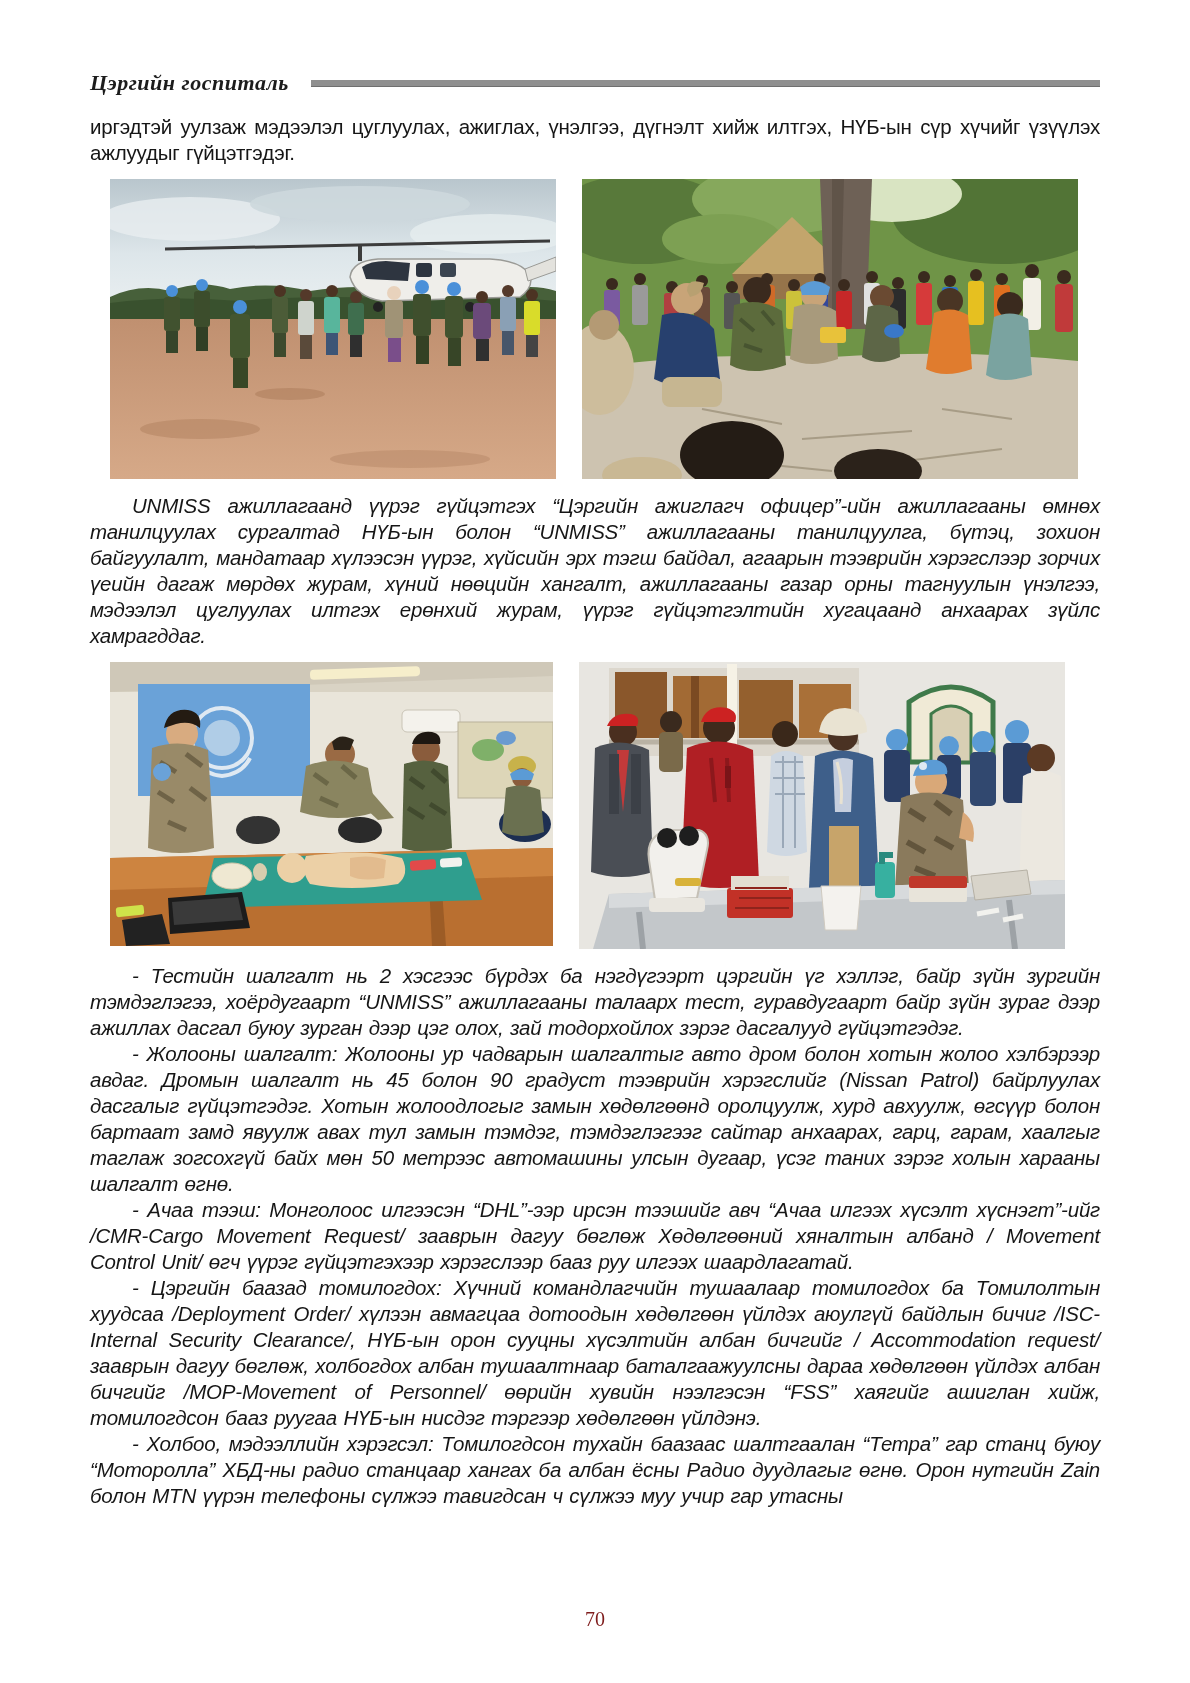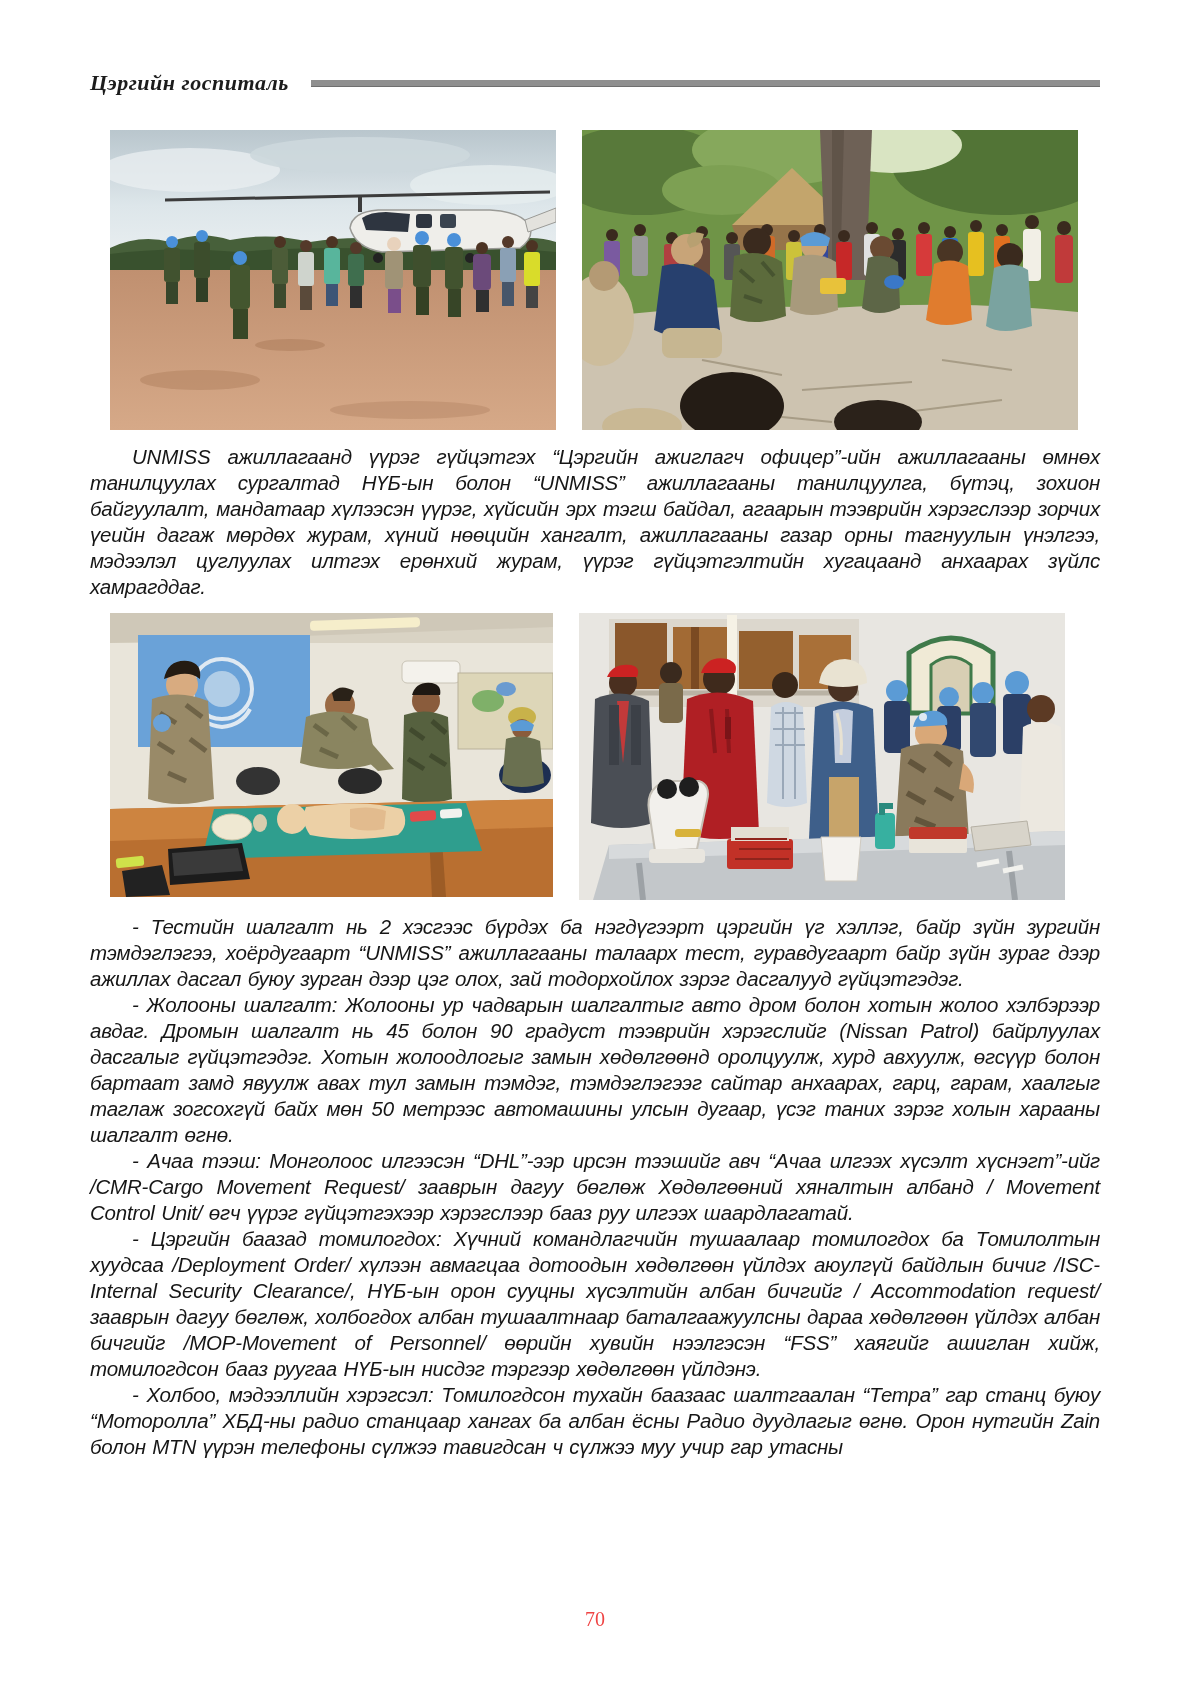--- a/index.html
+++ b/index.html
@@ -15,21 +15,21 @@
     background: #ffffff;
     box-sizing: border-box;
     padding: 70px 90px 0 90px;
     font-family: "Liberation Sans", sans-serif;
     color: #161616;
     overflow: hidden;
   }
   .page-header {
     display: flex;
     align-items: center;
-    margin-bottom: 34px;
+    margin-bottom: 18px;
   }
   .page-header-title {
     font-family: "Liberation Serif", serif;
     font-weight: bold;
     font-style: italic;
     font-size: 22px;
     letter-spacing: 0.5px;
     color: #1c1c1c;
     white-space: nowrap;
   }
@@ -61,33 +61,34 @@
   }
   .photo svg { display: block; }
   .page-number {
     position: absolute;
     left: 0;
     right: 0;
     bottom: 52px;
     text-align: center;
     font-family: "Liberation Serif", serif;
     font-size: 20px;
-    color: #ef4444;
+    color: #7f1d1d;
   }
 </style>
 </head>
 <body>
 
 <div class="page">
 
   <div class="page-header">
     <span class="page-header-title">Цэргийн госпиталь</span>
     <div class="header-rule"></div>
   </div>
 
+  <p class="body">иргэдтэй уулзаж мэдээлэл цуглуулах, ажиглах, үнэлгээ, дүгнэлт хийж илтгэх, НҮБ-ын сүр хүчийг үзүүлэх ажлуудыг гүйцэтгэдэг.</p>
 
   <div class="photo-row">
     <span class="photo">
       <svg width="446" height="300" viewBox="0 0 446 300" preserveAspectRatio="none">
         <defs>
           <linearGradient id="sky1" x1="0" y1="0" x2="0" y2="1">
             <stop offset="0" stop-color="#b9c6cd"></stop>
               <stop offset="0.5" stop-color="#dde6ea"></stop>
               <stop offset="1" stop-color="#eef2f3"></stop>
           </linearGradient>

